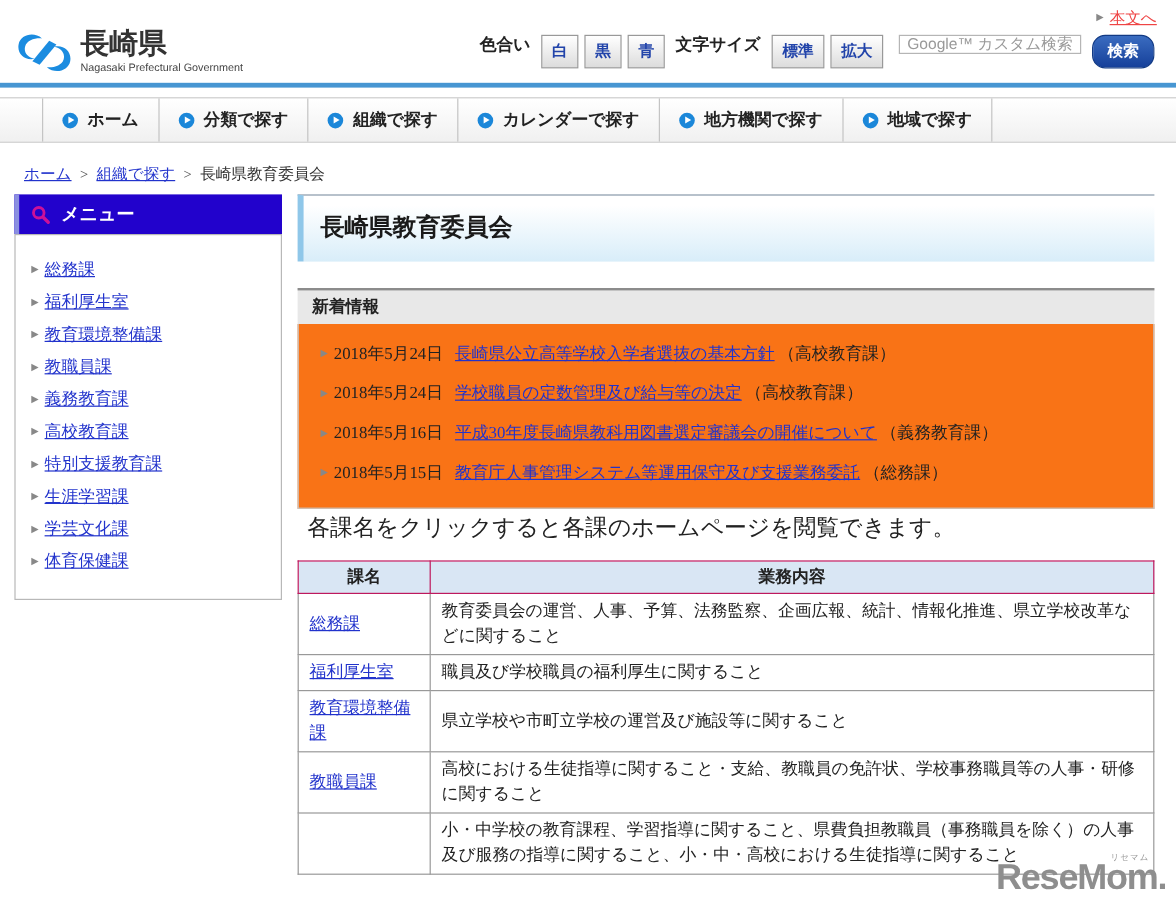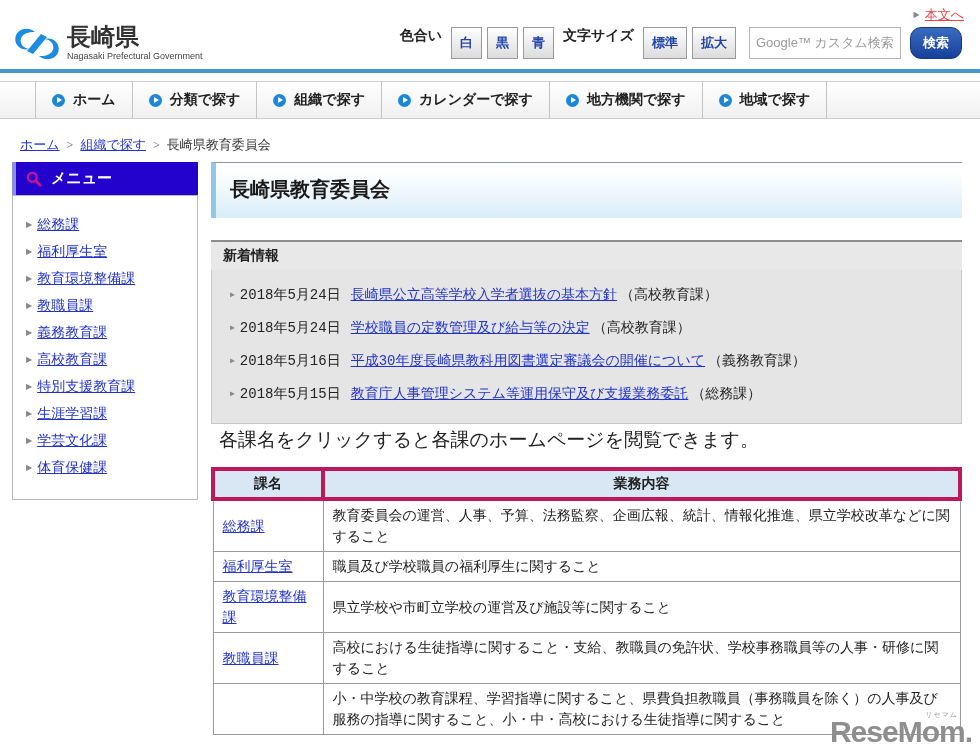--- a/index.html
+++ b/index.html
@@ -14,21 +14,21 @@
 
   
   .header-row { display:flex; align-items:center; padding:0 18px 8px 14px; }
   .logo { display:flex; align-items:flex-end; gap:7px; cursor:pointer; }
   .logo-title { font-family:"Liberation Sans","DejaVu Sans",sans-serif; font-size:24px; font-weight:bold; color:#333; line-height:1.05; }
   .logo-sub { font-family:"Liberation Sans","DejaVu Sans",sans-serif; font-size:9px; color:#444; margin-top:2px; }
   .tools { margin-left:auto; display:flex; gap:5px; font-size:14px; }
   .tool-label { font-weight:bold; margin:0 4px; }
   .tool-btn { font-family:inherit; font-size:13px; font-weight:bold; color:#2244aa;
     background:linear-gradient(#ffffff,#dcdcdc); border:1px solid #999; padding:2px 8px; cursor:pointer; }
-  .search-input { width:152px; height:32px; border:1px solid #b5b5b5; font-size:13px; padding:0 6px; color:#444; margin-left:8px; }
+  .search-input { width:152px; height:16px; border:1px solid #b5b5b5; font-size:13px; padding:0 6px; color:#444; margin-left:8px; }
   .search-input::placeholder { color:#999; }
   .search-btn { background:linear-gradient(#3a6cc0,#16409a); color:#fff; font-weight:bold; font-size:13px;
     border:1px solid #123a84; border-radius:11px; padding:4px 12px; cursor:pointer; margin-left:4px; }
   .header-rule { height:4px; background:#4796d2; }
 
   
   .nav { list-style:none; display:flex; border-top:1px solid #ccc; border-bottom:1px solid #ccc;
     margin-top:8px; background:linear-gradient(#ffffff,#f0f0f0); }
   .nav .spacer { width:36px; border-right:1px solid #c4c4c4; }
   .nav .filler { flex:1; }
@@ -38,46 +38,46 @@
   .nav-ico::after { content:""; position:absolute; left:5px; top:3px;
     border-left:5px solid #fff; border-top:3.5px solid transparent; border-bottom:3.5px solid transparent; }
 
   
   .breadcrumb { margin:17px 0 8px 20px; font-size:13px; color:#333; }
   .breadcrumb a { color:#2233cc; text-decoration:underline; cursor:pointer; }
   .bc-sep { color:#555; margin:0 7px; font-size:12px; }
 
   
   .columns { display:flex; align-items:flex-start; padding:0 18px 0 12px; gap:13px; margin-top:2px; }
-  .sidebar { width:186px; flex:none; }
+  .sidebar { width:223px; flex:none; }
   .menu-head { background:#2202cc; border-left:4px solid #8a8fe0; color:#fff;
     font-family:"Liberation Sans","DejaVu Sans",sans-serif; font-weight:bold; font-size:15px;
     display:flex; align-items:center; gap:9px; padding:7px 10px; }
   .menu-list { list-style:none; border:1px solid #b8b8b8; background:#fff; padding:11px 8px 13px 13px; }
   .menu-list li { margin:9px 0; font-size:14px; }
   .menu-list a { color:#2233cc; text-decoration:underline; cursor:pointer; }
 
   .main { flex:1; min-width:0; }
   .page-title { border-top:1px solid #8899aa; border-left:5px solid #8fc7e9;
     background:linear-gradient(#ffffff 15%, #d8edf9); font-size:20px; font-weight:bold; padding:13px 14px 15px; color:#1a1a1a; }
 
   .news-head { margin-top:22px; background:#e8e8e8; border-top:2px solid #8c8c8c;
     font-weight:bold; font-size:14px; padding:5px 12px; }
-  .news-box { border:1px solid #c8c8c8; border-top:none; padding:1px 18px 5px; background:#e5e5e5;font-family:Liberation Mono, monospace; }
+  .news-box { border:1px solid #c8c8c8; border-top:none; padding:1px 18px 5px; background:#f97316; }
   .news-list { list-style:none; }
   .news-item { margin:15px 0; font-size:14px; }
   .news-date { margin-right:10px; }
   .news-link { color:#2233cc; text-decoration:underline; cursor:pointer; }
   .news-dept { margin-left:3px; }
   .more-row { text-align:right; margin:9px 0 10px 0; font-size:14px; }
   .more-row a { color:#2233cc; text-decoration:underline; cursor:pointer; }
 
   .table-intro { font-size:19px; margin:3px 0 14px 8px; }
   .dept-table { width:100%; border-collapse:collapse; font-size:14px; background:#fff; }
-  .dept-table th { background:#d9e6f4; border:4px solid #be185d; font-weight:bold; padding:4px 8px; text-align:center; }
+  .dept-table th { background:#d9e6f4; border:1px solid #be185d; font-weight:bold; padding:4px 8px; text-align:center; }
   .dept-table td { border:1px solid #999; padding:4px 9px; line-height:1.5; vertical-align:middle; }
   .dept-cell { width:110px; }
   .dept-cell a { color:#2233cc; text-decoration:underline; cursor:pointer; }
 
   .watermark { position:absolute; right:8px; bottom:0px; color:#8e8e8e;
     font-family:"Liberation Sans","DejaVu Sans",sans-serif; font-weight:800; font-size:30px; letter-spacing:-1px; }
   .watermark .ruby { position:absolute; top:-5px; right:14px; font-size:7px; font-weight:normal; letter-spacing:1px; color:#9a9a9a; }
 </style>
 </head>
 <body>

